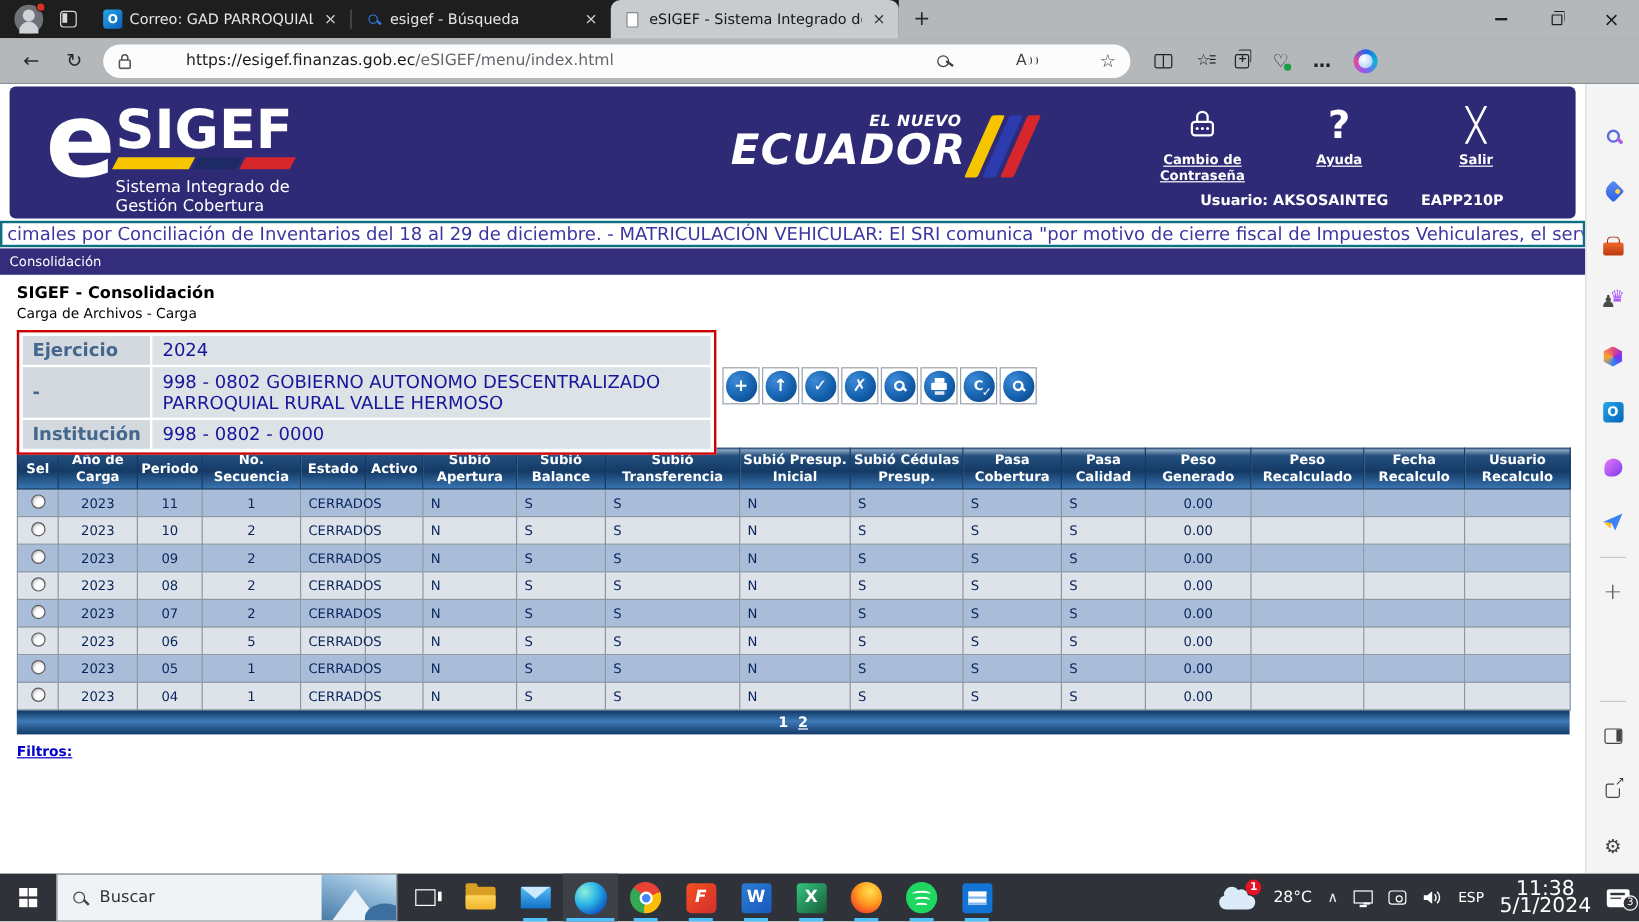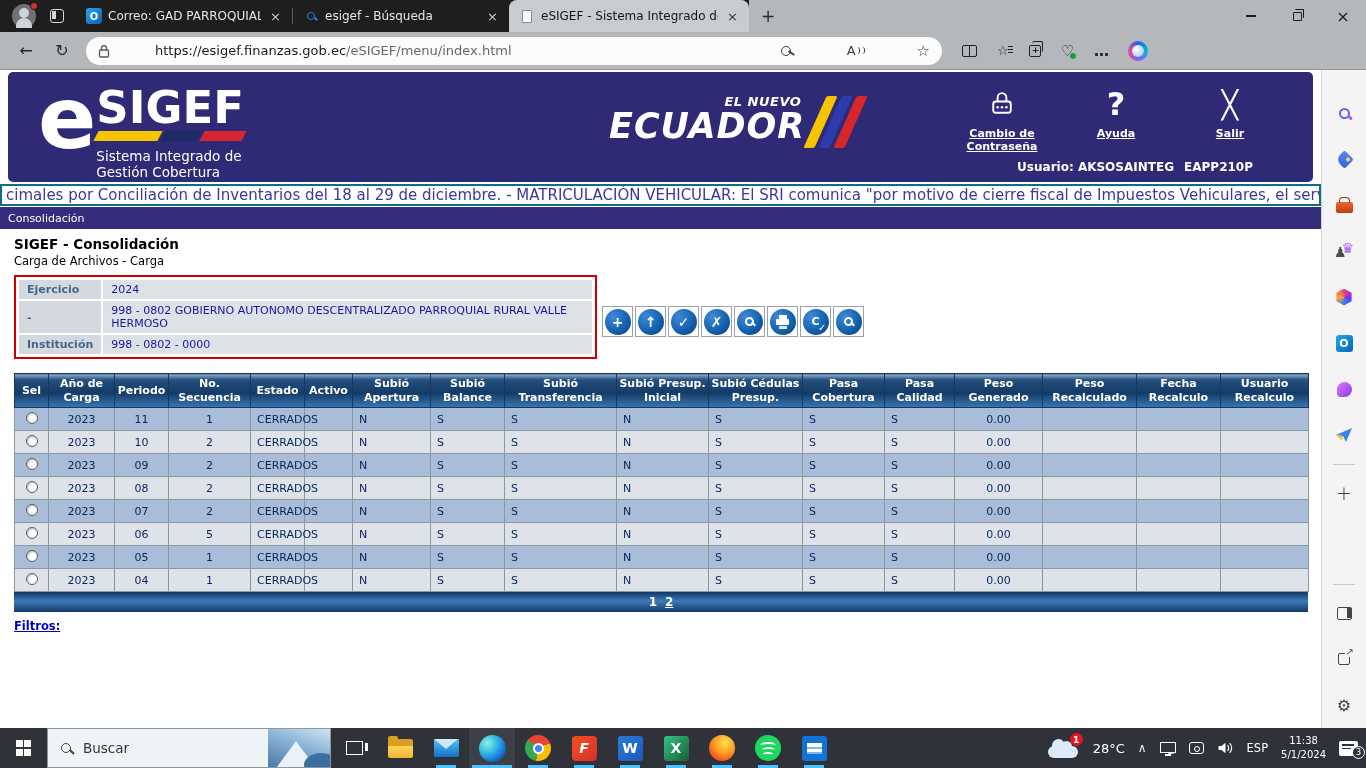--- a/index.html
+++ b/index.html
@@ -111,36 +111,36 @@
 .ec-stripes i { width:11px; height:52px; transform:skewX(-24deg); margin-left:4px; border-radius:2px; }
 .ec-y { background:#f6c500; }
 .ec-b { background:#2c3cae; }
 .ec-r { background:#d8272c; }
 .hdr-actions { position:absolute; right:44px; top:12px; display:flex; gap:36px; }
 .hdr-action { text-align:center; cursor:pointer; width:78px; }
 .hdr-action .aicon { height:40px; display:flex; align-items:center; justify-content:center; }
 .hdr-action .albl { font-size:11px; font-weight:bold; text-decoration:underline; line-height:13px; margin-top:3px; }
 .qmark { font-size:32px; font-weight:bold; }
 .xmark { font-size:27px; font-weight:300; }
-.hdr-user { position:absolute; right:139px; top:88px; font-size:12px; font-weight:bold; }
+.hdr-user { position:absolute; right:156px; top:88px; font-size:12px; font-weight:bold; }
 .hdr-app { position:absolute; right:60px; top:88px; font-size:12px; font-weight:bold; }
 
 
 .ticker { margin-top:2px; height:22px; background:#fff; border:2px solid #0e6f82; display:flex; align-items:center; overflow:hidden; white-space:nowrap; font-size:15px; color:#3c37a0; padding-left:4px; }
 .menubar { height:22px; background:#332d7b; display:flex; align-items:center; padding-left:8px; margin-top:1px; }
 .menu-item { color:#fff; font-size:11px; cursor:pointer; }
 
 
 .content { padding:7px 0 0 14px; }
 .page-title { font-size:13.5px; font-weight:bold; color:#000; }
 .page-subtitle { font-size:11.5px; color:#000; margin-top:2px; }
 .form-wrap { position:relative; margin-top:7px; height:92px; }
 .form-box { width:583px; border:2px solid #cc0000; background:#fff; padding:1px; }
 .form-box table { border-collapse:separate; border-spacing:2px; width:100%; }
-.form-box td { padding:3px 8px; font-size:11px; }
+.form-box td { padding:3px 8px; font-size:15px; }
 .form-box td.lbl { width:80px; background:#d3d9de; color:#44678d; font-weight:bold; text-align:left; }
 .form-box td.val { background:#dde2e7; color:#16169c; }
 .toolbar { position:absolute; left:588px; top:31px; display:flex; }
 .tbtn { width:31px; height:31px; border:1px solid #9aa2ab; background:#fff; margin-right:2px; display:flex; align-items:center; justify-content:center; cursor:pointer; }
 .tcirc { width:26px; height:26px; border-radius:50%; background:radial-gradient(circle at 32% 30%,#3e8ad8 0%,#1562ae 55%,#083d80 100%); display:flex; align-items:center; justify-content:center; position:relative; color:#fff; }
 .tg { font-size:14px; font-weight:bold; color:#fff; line-height:1; }
 .tg.sm { font-size:11px; }
 .tmag { width:9px; height:9px; border:2px solid #fff; border-radius:50%; position:relative; display:block; }
 .tmag::after { content:''; position:absolute; width:5px; height:2px; background:#fff; transform:rotate(45deg); right:-4px; bottom:-1px; }
 .tprt { width:13px; height:6px; background:#fff; border-radius:1px; position:relative; display:block; }
@@ -206,21 +206,21 @@
 .cloud::before { content:''; position:absolute; left:4px; top:-7px; width:13px; height:13px; border-radius:50%; background:#dcebfa; }
 .cloud::after { content:''; position:absolute; left:13px; top:-5px; width:11px; height:11px; border-radius:50%; background:#dcebfa; }
 .badge-red { position:absolute; top:-4px; right:-3px; width:13px; height:13px; border-radius:50%; background:#e81224; color:#fff; font-size:9px; display:flex; align-items:center; justify-content:center; font-weight:bold; }
 .temp { font-size:13px; color:#fff; }
 .chev { font-size:12px; color:#eee; }
 .netico { width:16px; height:11px; border:1.4px solid #fff; position:relative; margin-top:-2px; }
 .netico::after { content:''; position:absolute; left:4px; bottom:-4px; width:6px; height:1.4px; background:#fff; box-shadow:3px -2px 0 -0.2px #fff; }
 .castico { width:15px; height:12px; border:1.4px solid #fff; border-radius:3px; position:relative; }
 .castico::after { content:''; position:absolute; left:4.5px; top:3px; width:4px; height:4px; border-radius:50%; border:1.3px solid #fff; }
 .lang { font-size:11.5px; color:#fff; }
-.clock { text-align:center; font-size:10px; line-height:14px; color:#fff; }
+.clock { text-align:center; font-size:17px; line-height:14px; color:#fff; }
 .notifico { position:relative; width:19px; height:15px; background:#fff; border-radius:2px; }
 .notifico i { position:absolute; left:3px; height:1.6px; background:#2f3339; width:12px; }
 .notifico i:nth-child(1){ top:3.5px; } .notifico i:nth-child(2){ top:7px; width:9px; }
 .nbadge { position:absolute; right:-7px; bottom:-3px; width:13px; height:13px; border:1.2px solid #fff; border-radius:50%; background:#2f3339; color:#fff; font-size:8.5px; display:flex; align-items:center; justify-content:center; }
 </style>
 </head>
 <body>
 
 <div class="titlebar">
   <div class="tb-dark">

